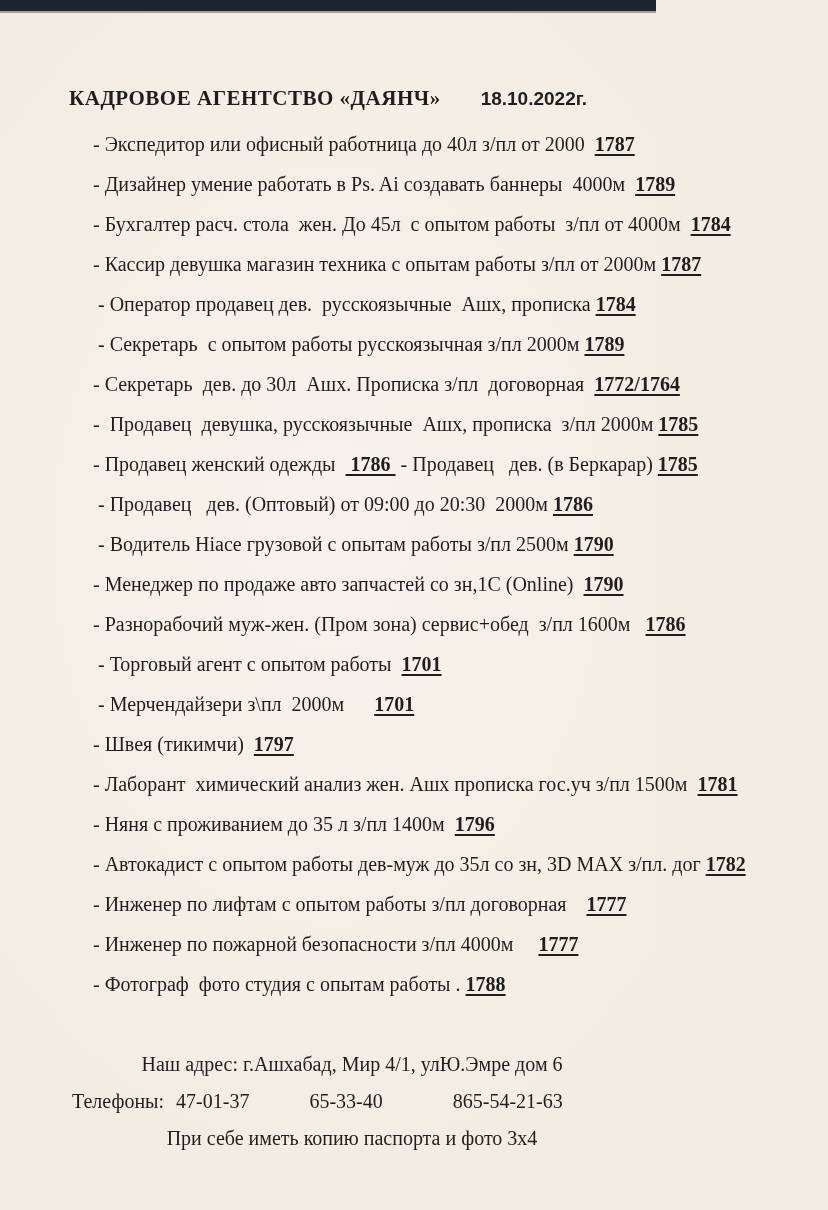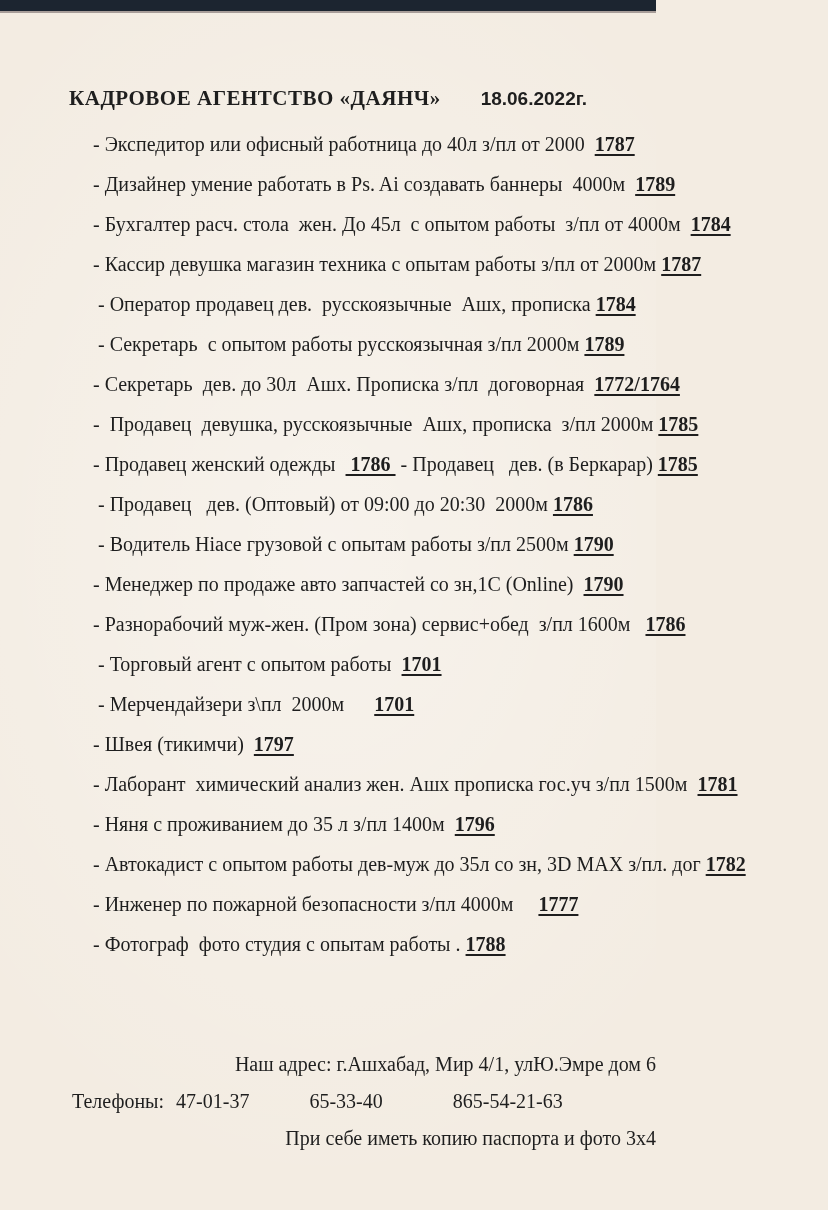--- a/index.html
+++ b/index.html
@@ -73,40 +73,40 @@
     position: absolute;
     top: 1046px;
     left: 0; right: 0;
   }
   .footer-line {
     height: 37px;
     line-height: 37px;
     font-size: 20px;
     white-space: pre;
   }
-  .centered { text-align: right; padding-left: 48px; }
+  .centered { text-align: center; padding-left: 48px; }
   .phones-row {
     padding-left: 72px;
     display: flex;
     align-items: baseline;
   }
   .phones-row .label { margin-right: 12px; }
   .phone-2 { margin-left: 60px; }
   .phone-3 { margin-left: 70px; }
 </style>
 </head>
 <body>
 
 <div class="page">
 
   <div class="top-bar"></div>
 
   <div class="header">
     <span class="title">КАДРОВОЕ АГЕНТСТВО «ДАЯНЧ»</span>
-    <span class="date">18.06.2022г.</span>
+    <span class="date">18.10.2022г.</span>
   </div>
 
   <div class="listings">
       <div class="line"><span class="txt">- Экспедитор или офисный работница до 40л з/пл от 2000  </span><span class="ref">1787</span></div>
       <div class="line"><span class="txt">- Дизайнер умение работать в Ps. Ai создавать баннеры  4000м  </span><span class="ref">1789</span></div>
       <div class="line"><span class="txt">- Бухгалтер расч. стола  жен. До 45л  с опытом работы  з/пл от 4000м  </span><span class="ref">1784</span></div>
       <div class="line"><span class="txt">- Кассир девушка магазин техника с опытам работы з/пл от 2000м </span><span class="ref">1787</span></div>
       <div class="line"><span class="txt"> - Оператор продавец дев.  русскоязычные  Ашх, прописка </span><span class="ref">1784</span></div>
       <div class="line"><span class="txt"> - Секретарь  с опытом работы русскоязычная з/пл 2000м </span><span class="ref">1789</span></div>
       <div class="line"><span class="txt">- Секретарь  дев. до 30л  Ашх. Прописка з/пл  договорная  </span><span class="ref">1772/1764</span></div>
@@ -115,20 +115,21 @@
       <div class="line"><span class="txt"> - Продавец   дев. (Оптовый) от 09:00 до 20:30  2000м </span><span class="ref">1786</span></div>
       <div class="line"><span class="txt"> - Водитель Hiace грузовой с опытам работы з/пл 2500м </span><span class="ref">1790</span></div>
       <div class="line"><span class="txt">- Менеджер по продаже авто запчастей со зн,1С (Online)  </span><span class="ref">1790</span></div>
       <div class="line"><span class="txt">- Разнорабочий муж-жен. (Пром зона) сервис+обед  з/пл 1600м   </span><span class="ref">1786</span></div>
       <div class="line"><span class="txt"> - Торговый агент с опытом работы  </span><span class="ref">1701</span></div>
       <div class="line"><span class="txt"> - Мерчендайзери з\пл  2000м      </span><span class="ref">1701</span></div>
       <div class="line"><span class="txt">- Швея (тикимчи)  </span><span class="ref">1797</span></div>
       <div class="line"><span class="txt">- Лаборант  химический анализ жен. Ашх прописка гос.уч з/пл 1500м  </span><span class="ref">1781</span></div>
       <div class="line"><span class="txt">- Няня с проживанием до 35 л з/пл 1400м  </span><span class="ref">1796</span></div>
       <div class="line"><span class="txt">- Автокадист с опытом работы дев-муж до 35л со зн, 3D MAX з/пл. дог </span><span class="ref">1782</span></div>
+      <div class="line"><span class="txt">- Инженер по лифтам с опытом работы з/пл договорная    </span><span class="ref">1777</span></div>
       <div class="line"><span class="txt">- Инженер по пожарной безопасности з/пл 4000м     </span><span class="ref">1777</span></div>
       <div class="line"><span class="txt">- Фотограф  фото студия с опытам работы . </span><span class="ref">1788</span></div>
     </div>
 
   <div class="footer">
     <div class="footer-line centered">Наш адрес: г.Ашхабад, Мир 4/1, улЮ.Эмре дом 6</div>
     <div class="footer-line phones-row">
       <span class="label">Телефоны:</span>
       <span class="phone-1">47-01-37</span>
       <span class="phone-2">65-33-40</span>

